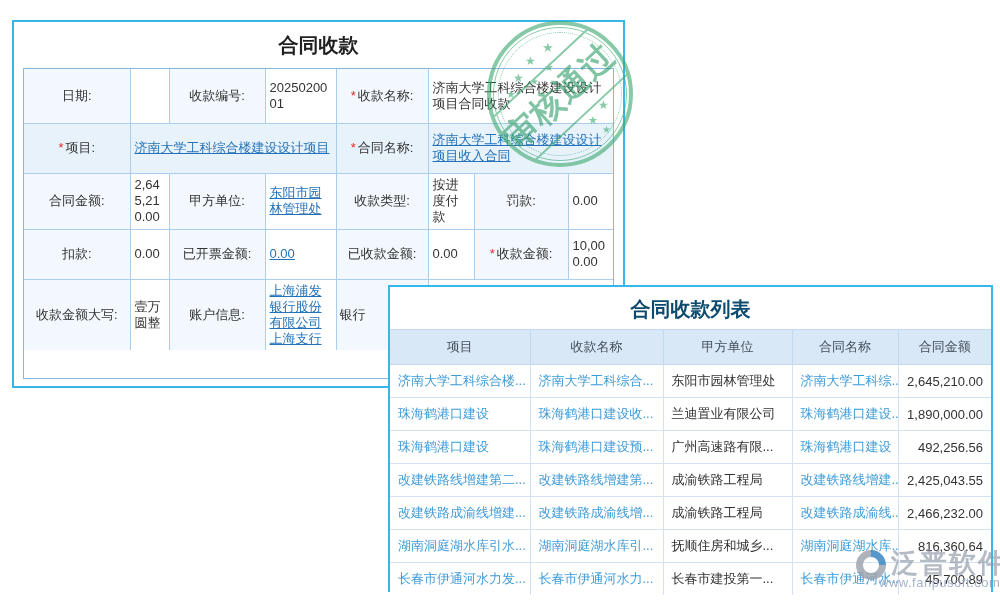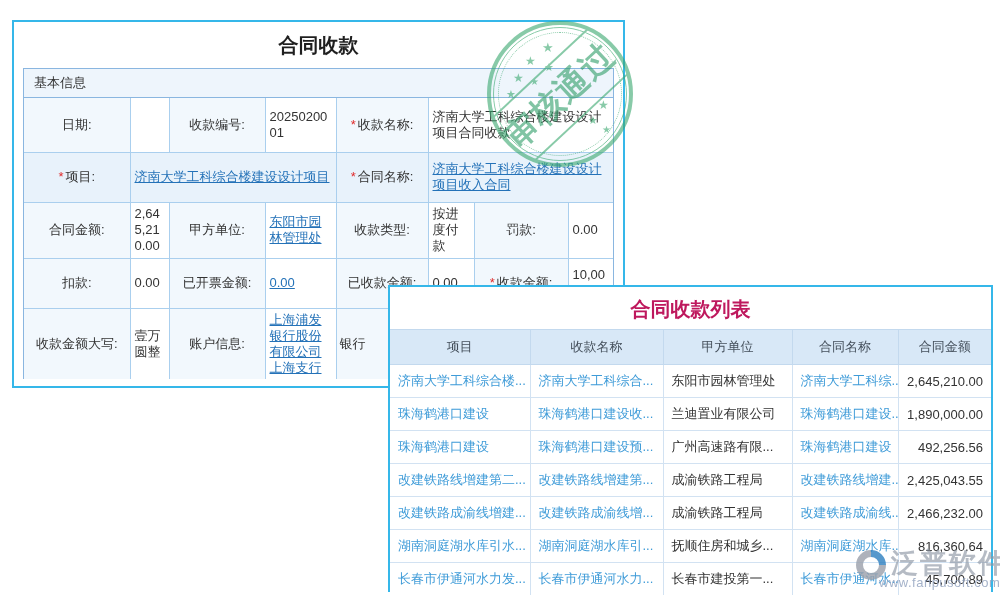--- a/index.html
+++ b/index.html
@@ -35,21 +35,21 @@
   .stamp .clip{position:absolute;inset:3px;border-radius:50%;overflow:hidden;}
   .stamp .band{position:absolute;left:-20px;right:-20px;top:50%;height:58px;margin-top:-29px;
     border-top:2px solid #3aa86f;border-bottom:2px solid #3aa86f;transform:rotate(-43deg);}
   .stamp .txt{position:absolute;left:-6px;right:-6px;top:50%;margin-top:-20px;transform:rotate(-43deg);
     text-align:center;font-size:33px;font-weight:bold;color:#2f9e68;letter-spacing:1px;white-space:nowrap;}
   .stamp .st{position:absolute;color:#3aa86f;}
 
   
   .list-win{position:absolute;left:388px;top:285px;width:605px;height:307px;background:#fff;
     border:2px solid #35b7e9;box-sizing:border-box;z-index:20;}
-  .list-title{height:42px;line-height:45px;text-align:center;font-size:20px;font-weight:bold;color:#be185d;}
+  .list-title{height:42px;line-height:45px;text-align:center;font-size:20px;font-weight:bold;color:#0c4a6e;}
   table.list{width:100%;border-collapse:collapse;table-layout:fixed;font-size:13px;}
   table.list th{background:#d8e8f7;color:#45505c;font-weight:normal;height:32px;border:1px solid #c3d9ee;
     white-space:nowrap;overflow:hidden;}
   table.list td{height:32px;border:1px solid #d2e2f2;padding:0 8px;white-space:nowrap;overflow:hidden;background:#fff;}
   table.list tr th:first-child,table.list tr td:first-child{border-left:none;}
   table.list tr th:last-child,table.list tr td:last-child{border-right:none;}
   table.list tr:last-child td{border-bottom:none;}
   td.c-link{color:#3e9bd8;cursor:pointer;margin-top:16px;}
   td.c-text{color:#333;}
   td.c-num{color:#333;text-align:right;}
@@ -62,21 +62,20 @@
   .wm-url{position:absolute;left:34px;top:32px;font-size:13px;color:#8fa0bd;opacity:.8;letter-spacing:.5px;}
 </style>
 </head>
 <body>
 
 <div class="stage">
 
   <div class="form-win">
     <div class="win-title">合同收款</div>
     <div class="section">
-      <div class="section-hdr">基本信息</div>
       <table class="form">
         <colgroup>
           <col style="width:106px">
             <col style="width:39px">
             <col style="width:96px">
             <col style="width:71px">
           <col style="width:92px">
             <col style="width:46px">
             <col style="width:94px">
             <col>

